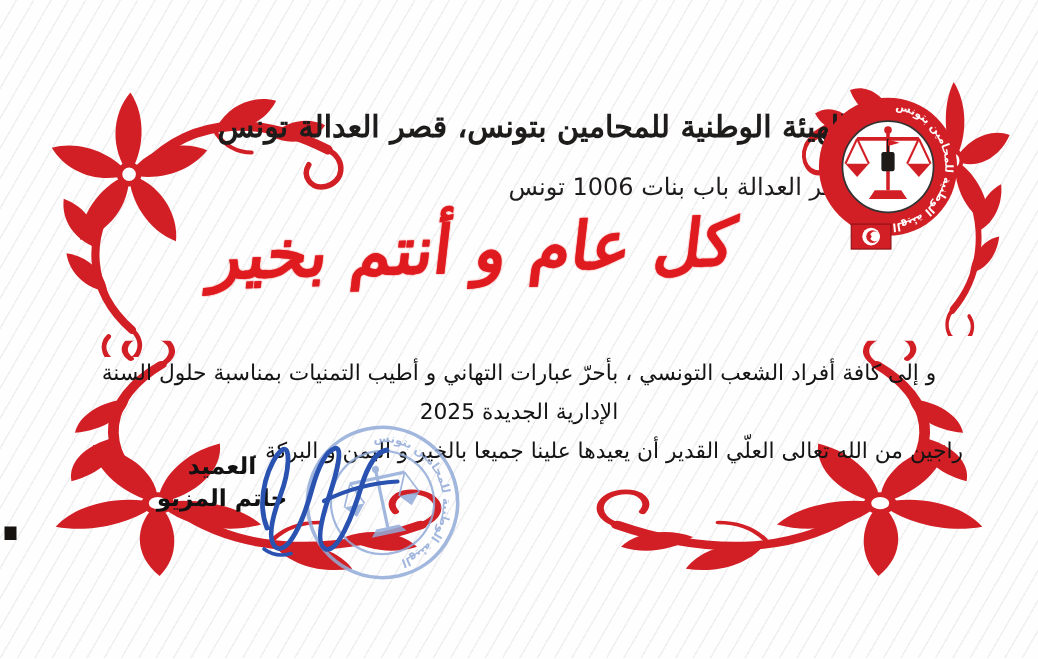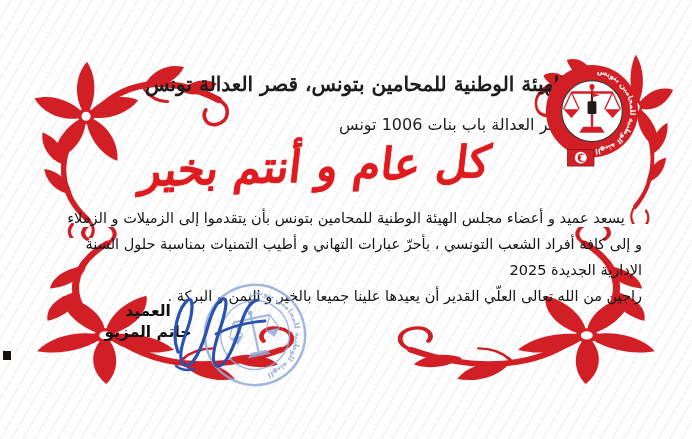--- a/index.html
+++ b/index.html
@@ -43,21 +43,21 @@
     text-shadow:0 0 1px #e01b20;
     white-space:nowrap;
   }
   
   .body-text{
     position:absolute;top:205px;left:50px;right:50px;
     direction:rtl;color:#141414;
     font-size:14.5px;line-height:26px;font-weight:500;
   }
   .body-text .l1{text-align:center;}
-  .body-text .l2{}
+  .body-text .l2{text-align:center;margin-top:31px;}
   .body-text .l3{text-align:right;}
   
   .sig-text{
     position:absolute;left:92px;top:301px;width:112px;
     direction:rtl;text-align:center;color:#111;
     font-weight:bold;font-size:15.5px;line-height:21px;
     z-index:3;
   }
   .scrawl{position:absolute;left:158px;top:286px;width:112px;height:92px;z-index:4;}
   .stamp{
@@ -153,21 +153,20 @@
   </svg>
 
   <div class="header">
     <div class="org">الهيئة الوطنية للمحامين بتونس، قصر العدالة تونس</div>
     <div class="addr">قصر العدالة باب بنات 1006 تونس</div>
   </div>
 
   <div class="greeting">كل عام و أنتم بخير</div>
 
   <div class="body-text">
-    <div class="l1">يسعد عميد و أعضاء مجلس الهيئة الوطنية للمحامين بتونس بأن يتقدموا إلى الزميلات و الزملاء</div>
     <div class="l2">و إلى كافة أفراد الشعب التونسي ، بأحرّ عبارات التهاني و أطيب التمنيات بمناسبة حلول السنة الإدارية الجديدة 2025</div>
     <div class="l3">راجين من الله تعالى العلّي القدير أن يعيدها علينا جميعا بالخير و اليمن و البركة .</div>
   </div>
 
   <svg class="stamp" viewBox="0 0 110 110">
     <circle cx="55" cy="55" r="51" fill="none" stroke="#93abd8" stroke-width="2.5"></circle>
     <circle cx="55" cy="55" r="35" fill="none" stroke="#93abd8" stroke-width="1.5"></circle>
     <defs>
         <path id="stampRing" d="M55 14 a41 41 0 1 1 -0.02 0" fill="none"></path>
       </defs>

